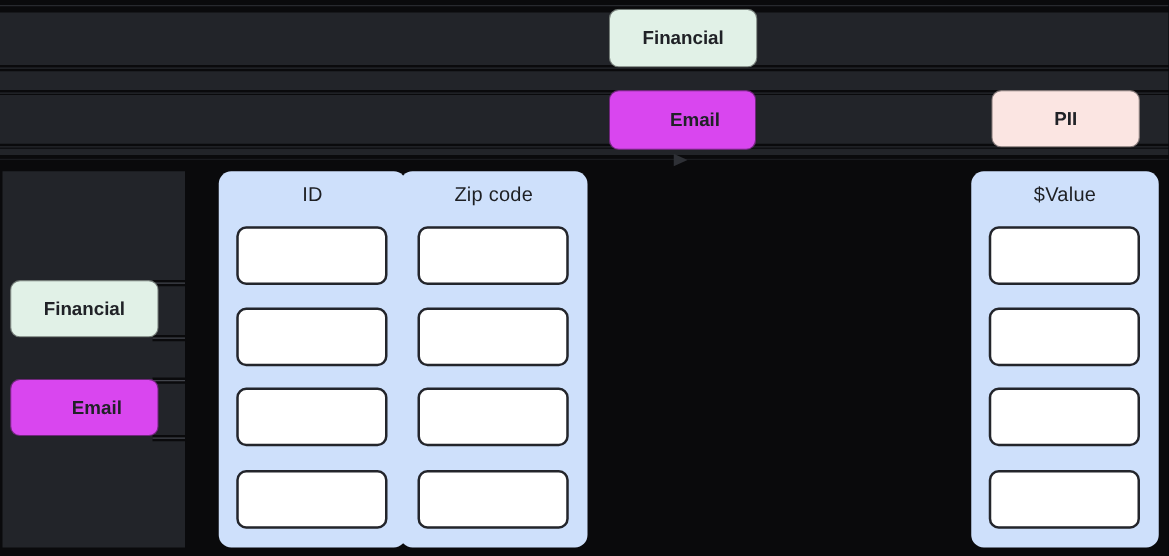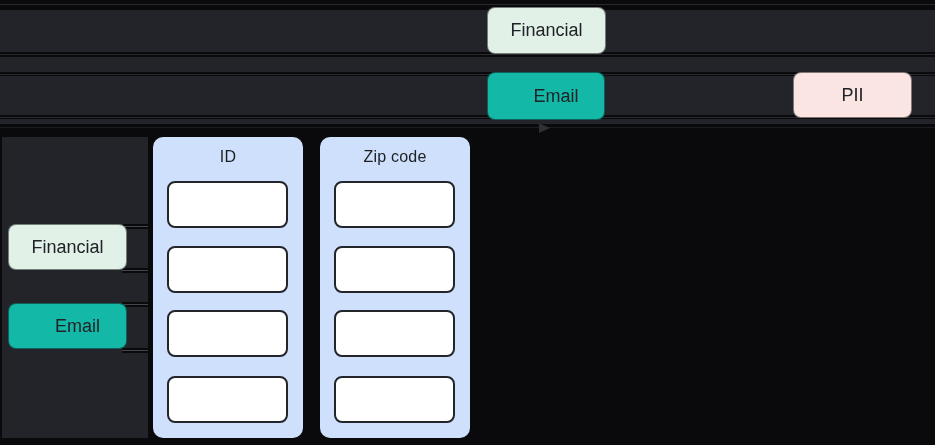--- a/index.html
+++ b/index.html
@@ -12,25 +12,25 @@
   .band1{top:10px;height:42px;}
   .band2{top:57px;height:15px;}
   .band3{top:76px;height:39px;}
   .band4{top:119px;height:5px;}
   .edge-line{position:absolute;left:0;width:935px;height:1px;background:#2e3137;opacity:.8;}
   .el1{top:4px;} .el2{top:54px;} .el3{top:74px;} .el4{top:117px;} .el5{top:127px;opacity:.45;}
 
   
   .chip{
     position:absolute;display:flex;align-items:center;justify-content:center;
-    border-radius:8px;font-weight:normal;font-size:18px;color:#202227;
+    border-radius:8px;font-weight:bold;font-size:15px;color:#202227;
     border:1px solid rgba(8,8,10,.5);box-sizing:border-box;
   }
   .chip-mint{background:#e1f1e7;}
-  .chip-yellow{background:#14b8a6;padding-left:20px;}
+  .chip-yellow{background:#d946ef;padding-left:20px;}
   .chip-pink{background:#fbe5e2;}
   .chip-fin-top{left:487px;top:7px;width:119px;height:47px;}
   .chip-email-top{left:487px;top:72px;width:118px;height:48px;}
   .chip-pii-top{left:793px;top:72px;width:119px;height:46px;}
 
   
   .cursor{position:absolute;left:539px;top:123px;width:0;height:0;
     border-left:11px solid #2e3036;border-top:5px solid transparent;border-bottom:5px solid transparent;}
 
   
@@ -39,21 +39,21 @@
   .sep::after{content:"";position:absolute;left:0;top:2px;width:100%;height:1px;background:#43464d;}
   .sep1{top:87px;} .sep2{top:131px;} .sep3{top:165px;} .sep4{top:211px;}
   .chip-fin-side{left:6px;top:87px;width:119px;height:46px;}
   .chip-email-side{left:6px;top:166px;width:119px;height:46px;}
 
   
   .panel{
     position:absolute;top:137px;width:150px;height:301px;background:#cee0fb;
     border-radius:10px;box-sizing:border-box;
   }
-  .p1{left:153px;} .p2{left:320px;padding-left:16px;} .p3{left:473px;} .p4{left:625px;} .p5{left:777px;}
+  .p1{left:175px;} .p2{left:320px;padding-left:16px;} .p3{left:473px;} .p4{left:625px;} .p5{left:777px;}
   .panel-header{
     position:absolute;left:0;top:11px;width:100%;text-align:center;
     font-size:16px;color:#1d1f23;letter-spacing:.2px;
   }
   .cell{
     position:absolute;left:14px;width:121px;height:47px;background:#ffffff;
     border:2px solid #23252b;border-radius:8px;box-sizing:border-box;
   }
   .c1{top:44px;} .c2{top:109px;} .c3{top:173px;} .c4{top:239px;}
 </style>
@@ -108,14 +108,21 @@
   <div class="panel p2">
     <div class="panel-header">Zip code</div>
     <div class="cell c1"></div>
     <div class="cell c2"></div>
     <div class="cell c3"></div>
     <div class="cell c4"></div>
   </div>
 
 
 
+  <div class="panel p5">
+    <div class="panel-header">$Value</div>
+    <div class="cell c1"></div>
+    <div class="cell c2"></div>
+    <div class="cell c3"></div>
+    <div class="cell c4"></div>
+  </div>
 
 </div>
 
 </body></html>

